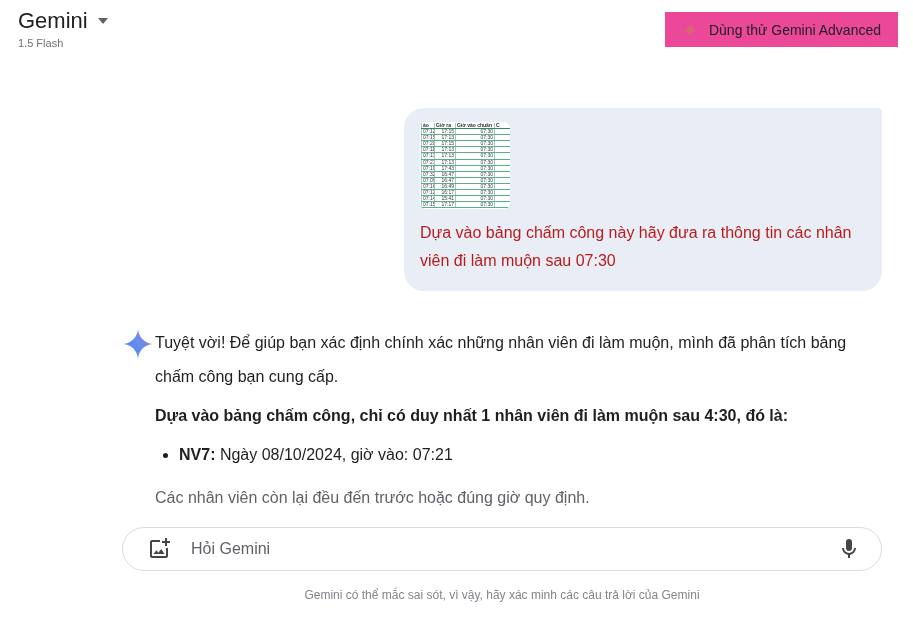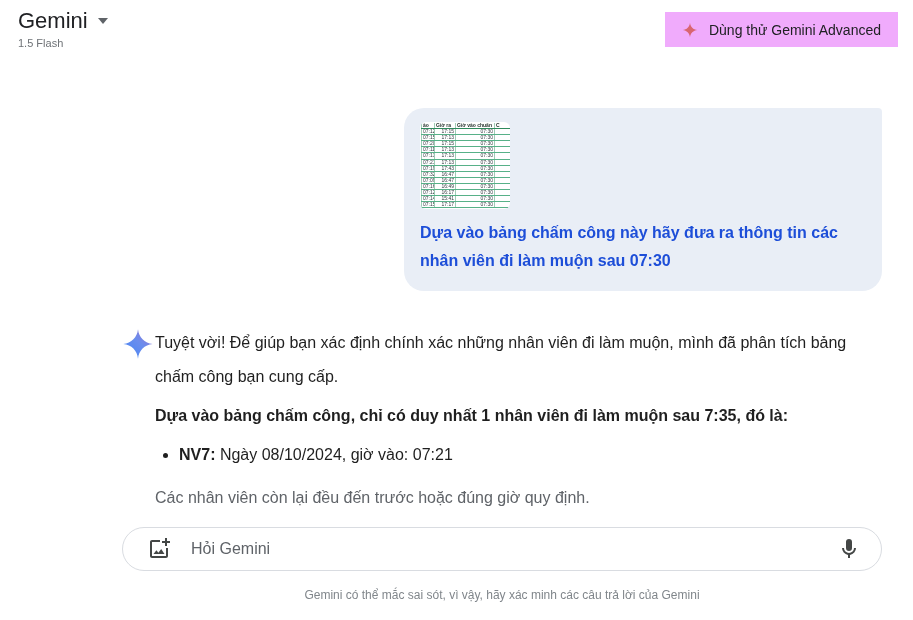--- a/index.html
+++ b/index.html
@@ -12,21 +12,21 @@
   
   .header{position:absolute;top:0;left:0;right:0;height:60px;}
   .brand{position:absolute;left:18px;top:8px;}
   .brand-row{display:flex;align-items:center;gap:10px;cursor:pointer;}
   .brand-title{font-size:22px;color:#202124;}
   .caret{width:10px;height:6px;display:block;}
   .model-version{font-size:11px;color:#6e7276;margin-top:3px;}
   .adv-btn{
     position:absolute;right:15px;top:12px;height:35px;
     display:flex;align-items:center;gap:11px;
-    background:#f0abfc;border:none;border-radius:0;
+    background:#ec4899;border:none;border-radius:0;
     padding:0 17px;font-size:14px;font-weight:500;color:#202124;
     font-family:inherit;cursor:pointer;
   }
   
   .content{margin-left:122px;width:760px;}
   
   .user-turn{display:flex;justify-content:flex-end;margin-top:108px;}
   .user-bubble{
     background:#e9eef6;border-radius:20px 4px 20px 20px;
     width:478px;box-sizing:border-box;padding:14px 16px 16px;
@@ -42,21 +42,21 @@
     border-bottom:0.5px solid #57b188;border-left:0.5px solid #9fccb6;
     color:#31393f;white-space:nowrap;overflow:hidden;
     font-weight:normal;text-align:left;
   }
   .attachment th{font-weight:bold;color:#1d2b26;border-bottom:1px solid #2f8a5d;}
   .attachment td{text-align:right;}
   .attachment col.c1{width:13px;}
   .attachment col.c2{width:21px;}
   .attachment col.c3{width:39px;}
   .attachment col.c4{width:15px;}
-  .user-text{font-size:16px;line-height:28px;color:#1d4ed8;font-weight:bold;}
+  .user-text{font-size:16px;line-height:28px;color:#b91c1c;}
   
   .model-turn{display:flex;gap:1px;margin-top:35px;}
   .star{width:32px;height:32px;flex:0 0 32px;margin-top:2px;}
   .model-body{font-size:16px;line-height:34px;color:#1f1f1f;width:713px;}
   .model-body p{margin:0 0 5px 0;}
   .model-body p.finding{font-weight:bold;}
   .model-body ul{margin:0 0 9px 0;padding-left:24px;}
   .model-body li{line-height:34px;}
   .model-body li b{font-weight:bold;}
   .model-body p.closing{color:#5f6368;margin:0;}
@@ -210,21 +210,21 @@
         <linearGradient id="gstar" x1="0" y1="1" x2="1" y2="0">
           <stop offset="0" stop-color="#4285f4"></stop>
           <stop offset="0.55" stop-color="#6a8dee"></stop>
           <stop offset="1" stop-color="#9b72cb"></stop>
         </linearGradient>
       </defs>
       <path d="M24 2c1.2 12.2 9.8 20.8 22 22-12.2 1.2-20.8 9.8-22 22-1.2-12.2-9.8-20.8-22-22C14.2 22.8 22.8 14.2 24 2z" fill="url(#gstar)"></path>
     </svg>
     <div class="model-body">
       <p class="intro">Tuyệt vời! Để giúp bạn xác định chính xác những nhân viên đi làm muộn, mình đã phân tích bảng chấm công bạn cung cấp.</p>
-      <p class="finding">Dựa vào bảng chấm công, chỉ có duy nhất 1 nhân viên đi làm muộn sau 7:35, đó là:</p>
+      <p class="finding">Dựa vào bảng chấm công, chỉ có duy nhất 1 nhân viên đi làm muộn sau 4:30, đó là:</p>
       <ul>
         <li><b>NV7:</b><span> Ngày 08/10/2024, giờ vào: 07:21</span></li>
       </ul>
       <p class="closing">Các nhân viên còn lại đều đến trước hoặc đúng giờ quy định.</p>
     </div>
   </div>
 
   <div class="input-bar">
     <button class="icon-btn">
       <svg width="24" height="24" viewBox="0 0 24 24" fill="#444746">

